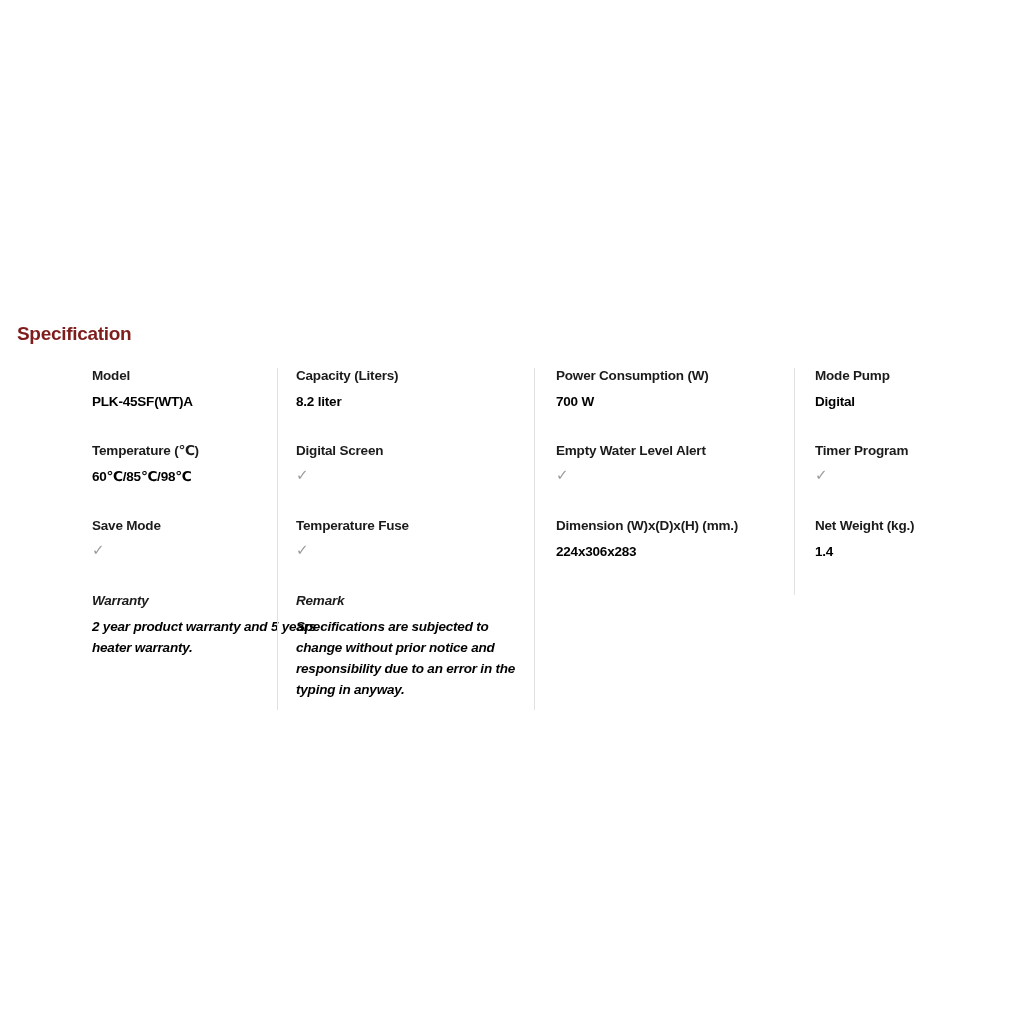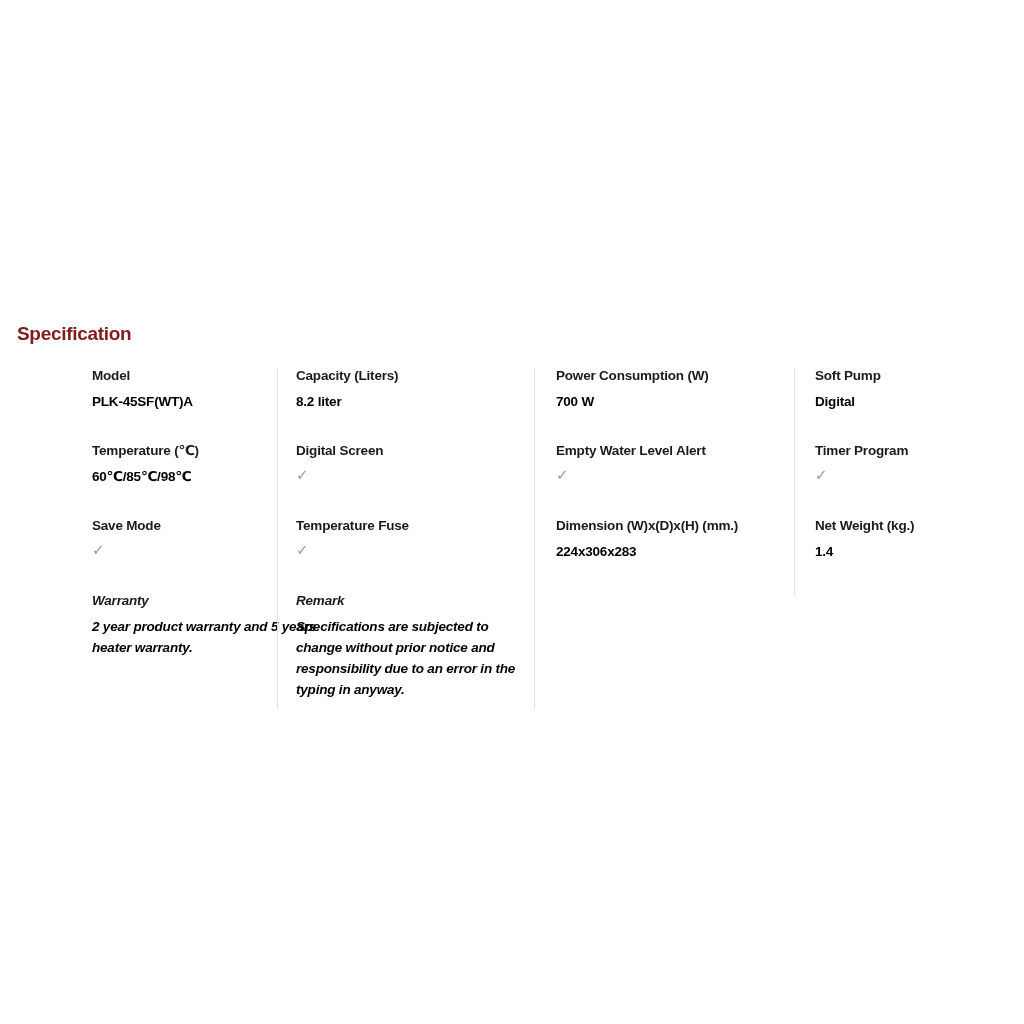--- a/index.html
+++ b/index.html
@@ -135,21 +135,21 @@
         <div class="spec-value check">✓</div>
       </div>
       <div class="spec-cell">
         <div class="spec-label">Dimension (W)x(D)x(H) (mm.)</div>
         <div class="spec-value">224x306x283</div>
       </div>
     </div>
 
     <div class="spec-col col-3">
       <div class="spec-cell">
-        <div class="spec-label">Soft Pump</div>
+        <div class="spec-label">Mode Pump</div>
         <div class="spec-value">Digital</div>
       </div>
       <div class="spec-cell">
         <div class="spec-label">Timer Program</div>
         <div class="spec-value check">✓</div>
       </div>
       <div class="spec-cell">
         <div class="spec-label">Net Weight (kg.)</div>
         <div class="spec-value">1.4</div>
       </div>

